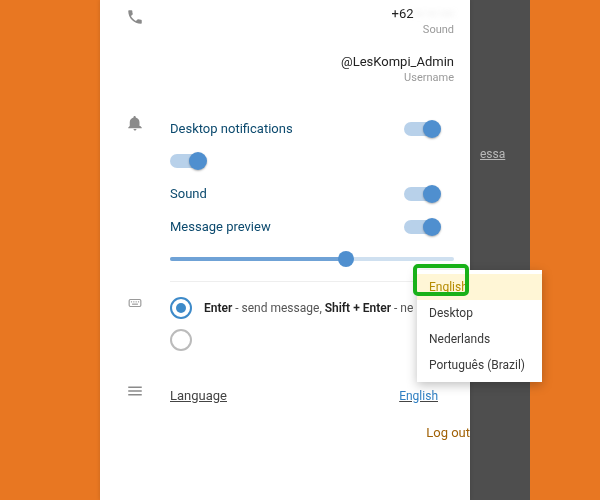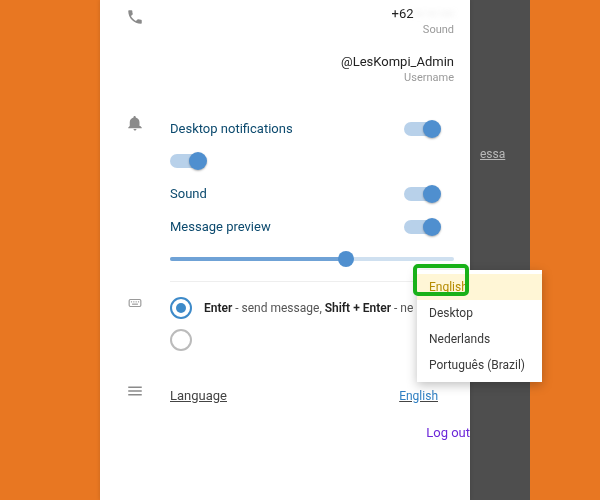--- a/index.html
+++ b/index.html
@@ -31,21 +31,21 @@
   .divider { margin:14px 0 10px 70px; border-top:1px solid #eee; }
 
   .radioRow { display:flex; align-items:center; padding:5px 16px 5px 0; font-size:12px; color:#555; white-space:nowrap; overflow:hidden; }
   .radio { width:18px; height:18px; border:2px solid #bbb; border-radius:50%; margin-right:12px; display:flex; align-items:center; justify-content:center; flex-shrink:0; }
   .radio.sel { border-color:#3d8ac9; }
   .radio.sel::after { content:""; width:10px; height:10px; border-radius:50%; background:#3d8ac9; }
   .radioRow b { color:#222; font-weight:600;margin-top:28px; }
 
   .langRow { display:flex; align-items:center; justify-content:space-between; padding:8px 16px 8px 0; font-size:13px; color:#444;text-decoration:underline; }
   .langLink { color:#2f7fc2; font-size:12px; cursor:pointer; }
-  .logout { padding:14px 0 12px 70px; font-size:13px; color:#6d28d9; }
+  .logout { padding:14px 0 12px 70px; font-size:13px; color:#a16207; }
 
   .dropdown { position:absolute; left:417px; top:270px; width:125px; background:#fff; box-shadow:0 3px 10px rgba(0,0,0,0.25); padding:4px 0; font-size:12px; color:#3a3a3a; }
   .dropdown .item { padding:6px 12px; white-space:nowrap; overflow:hidden; text-overflow:ellipsis; }
   .highlight { position:absolute; left:413px; top:264px; width:48px; height:24px; border:4px solid #19b119; border-radius:5px; pointer-events:none; }
   .dropdown .item.sel { background:#fff6d6; color:#b58b00; }
 
   .ico { width:18px; height:18px; fill:#8a8a8a; }
   .ico-sm { width:14px; height:14px; fill:#9a9a9a; }
 </style>
 </head>

